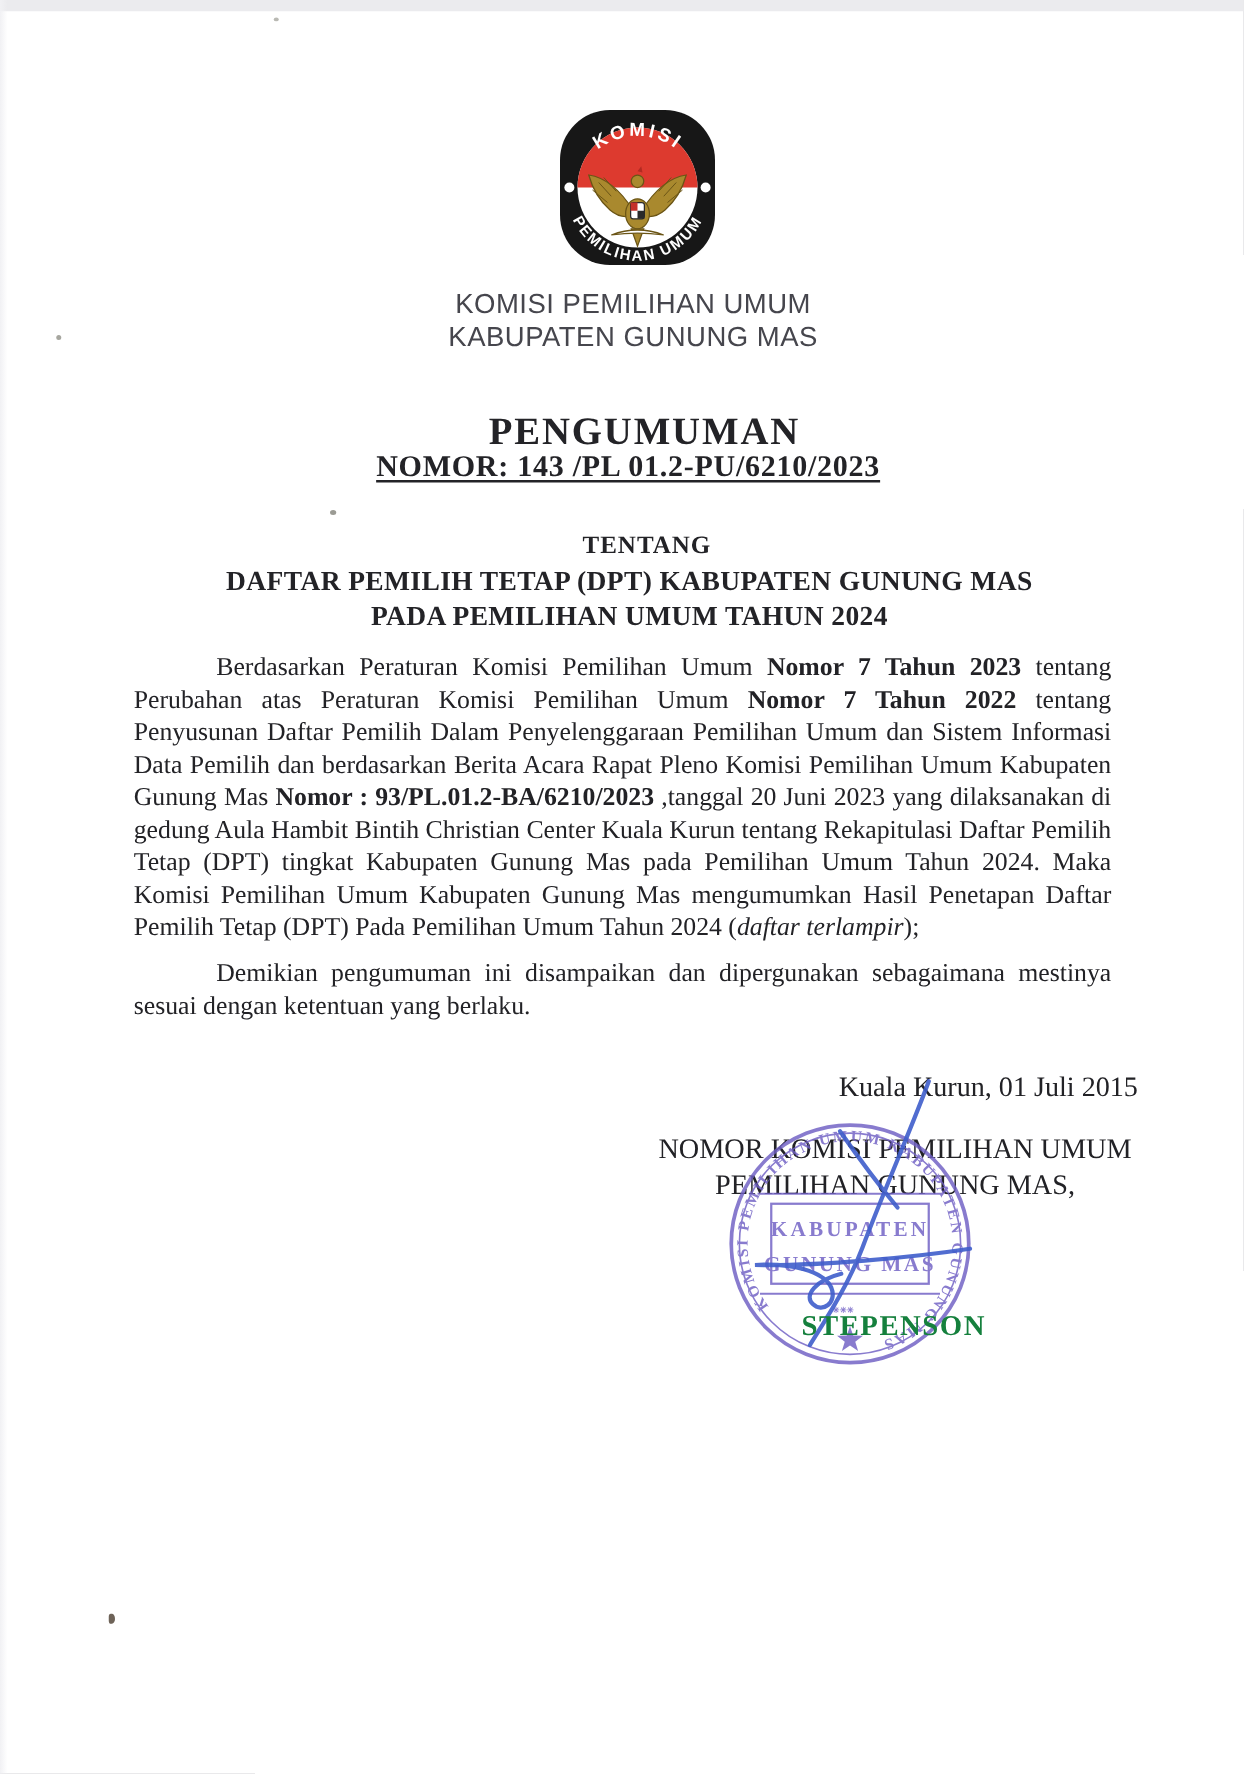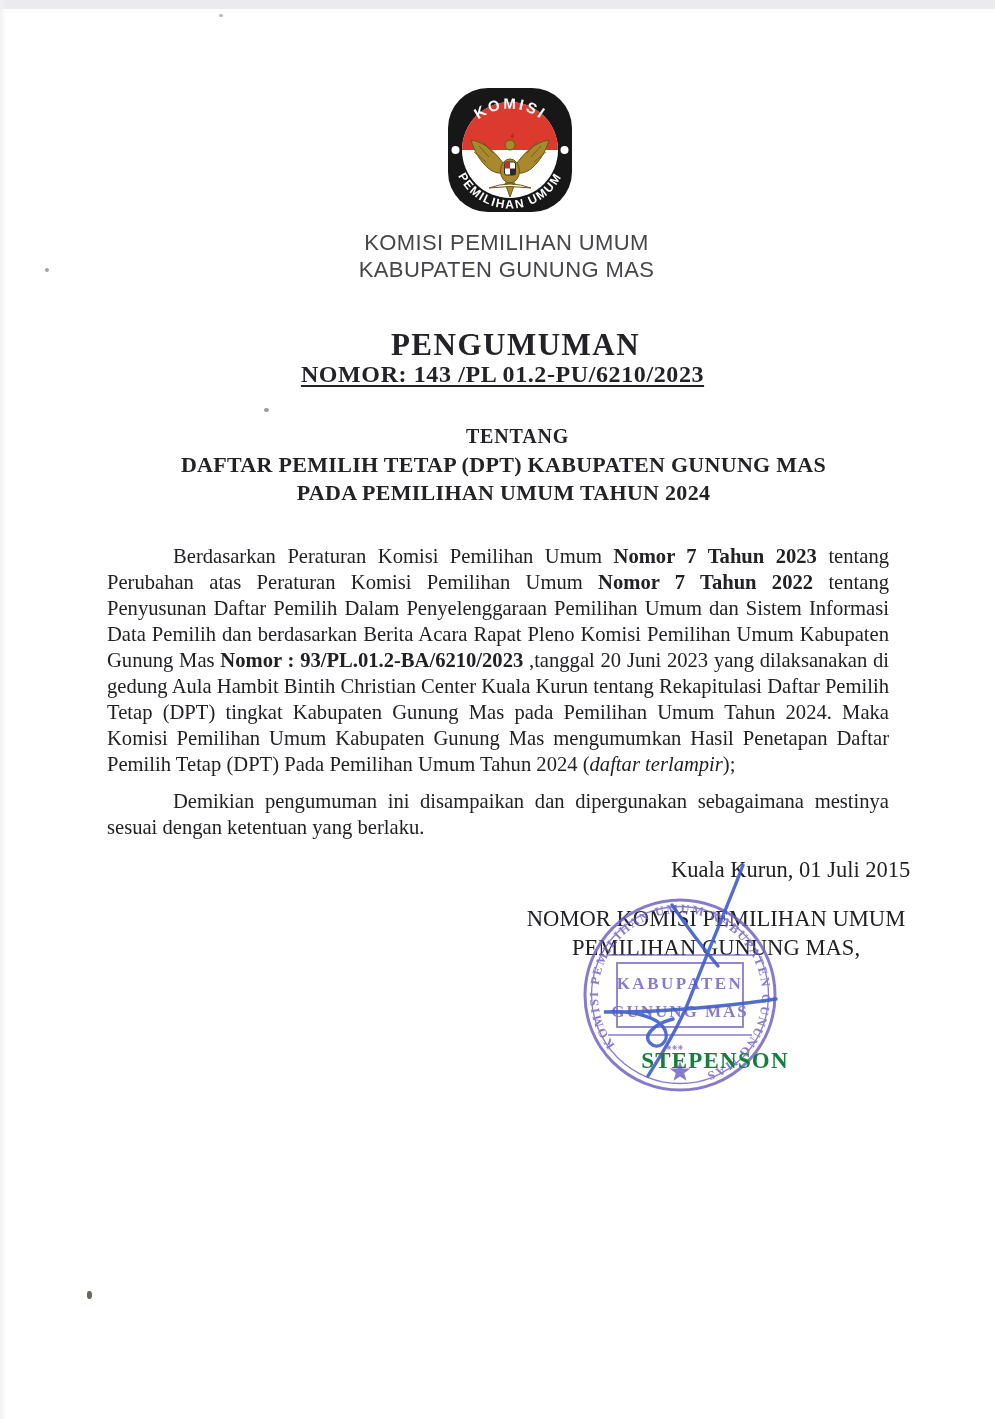--- a/index.html
+++ b/index.html
@@ -38,21 +38,21 @@
     font-weight:bold;font-size:20px;letter-spacing:.8px;color:#232327;
     transform:translateX(20px);
   }
   .subject{
     position:absolute;top:451px;left:0;width:100%;text-align:center;
     font-weight:bold;font-size:22px;line-height:28px;letter-spacing:.3px;color:#232327;
     transform:translateX(6px);
   }
   .body-text{
     position:absolute;left:107px;top:521px;width:782px;
-    font-size:20.6px;line-height:26px;text-align:justify;color:#222226;margin-top:22px;
+    font-size:20.6px;line-height:26px;text-align:justify;color:#222226;
   }
   .body-text p{margin:0;text-indent:66px;}
   .body-text p + p{margin-top:11px;}
   .b{font-weight:bold;}
   .i{font-style:italic;}
   .place-date{position:absolute;left:671px;top:857px;font-size:22.5px;color:#222226;}
   .ketua{
     position:absolute;left:500px;top:904px;width:432px;text-align:center;
     font-size:22.6px;line-height:29px;color:#222226;
   }

